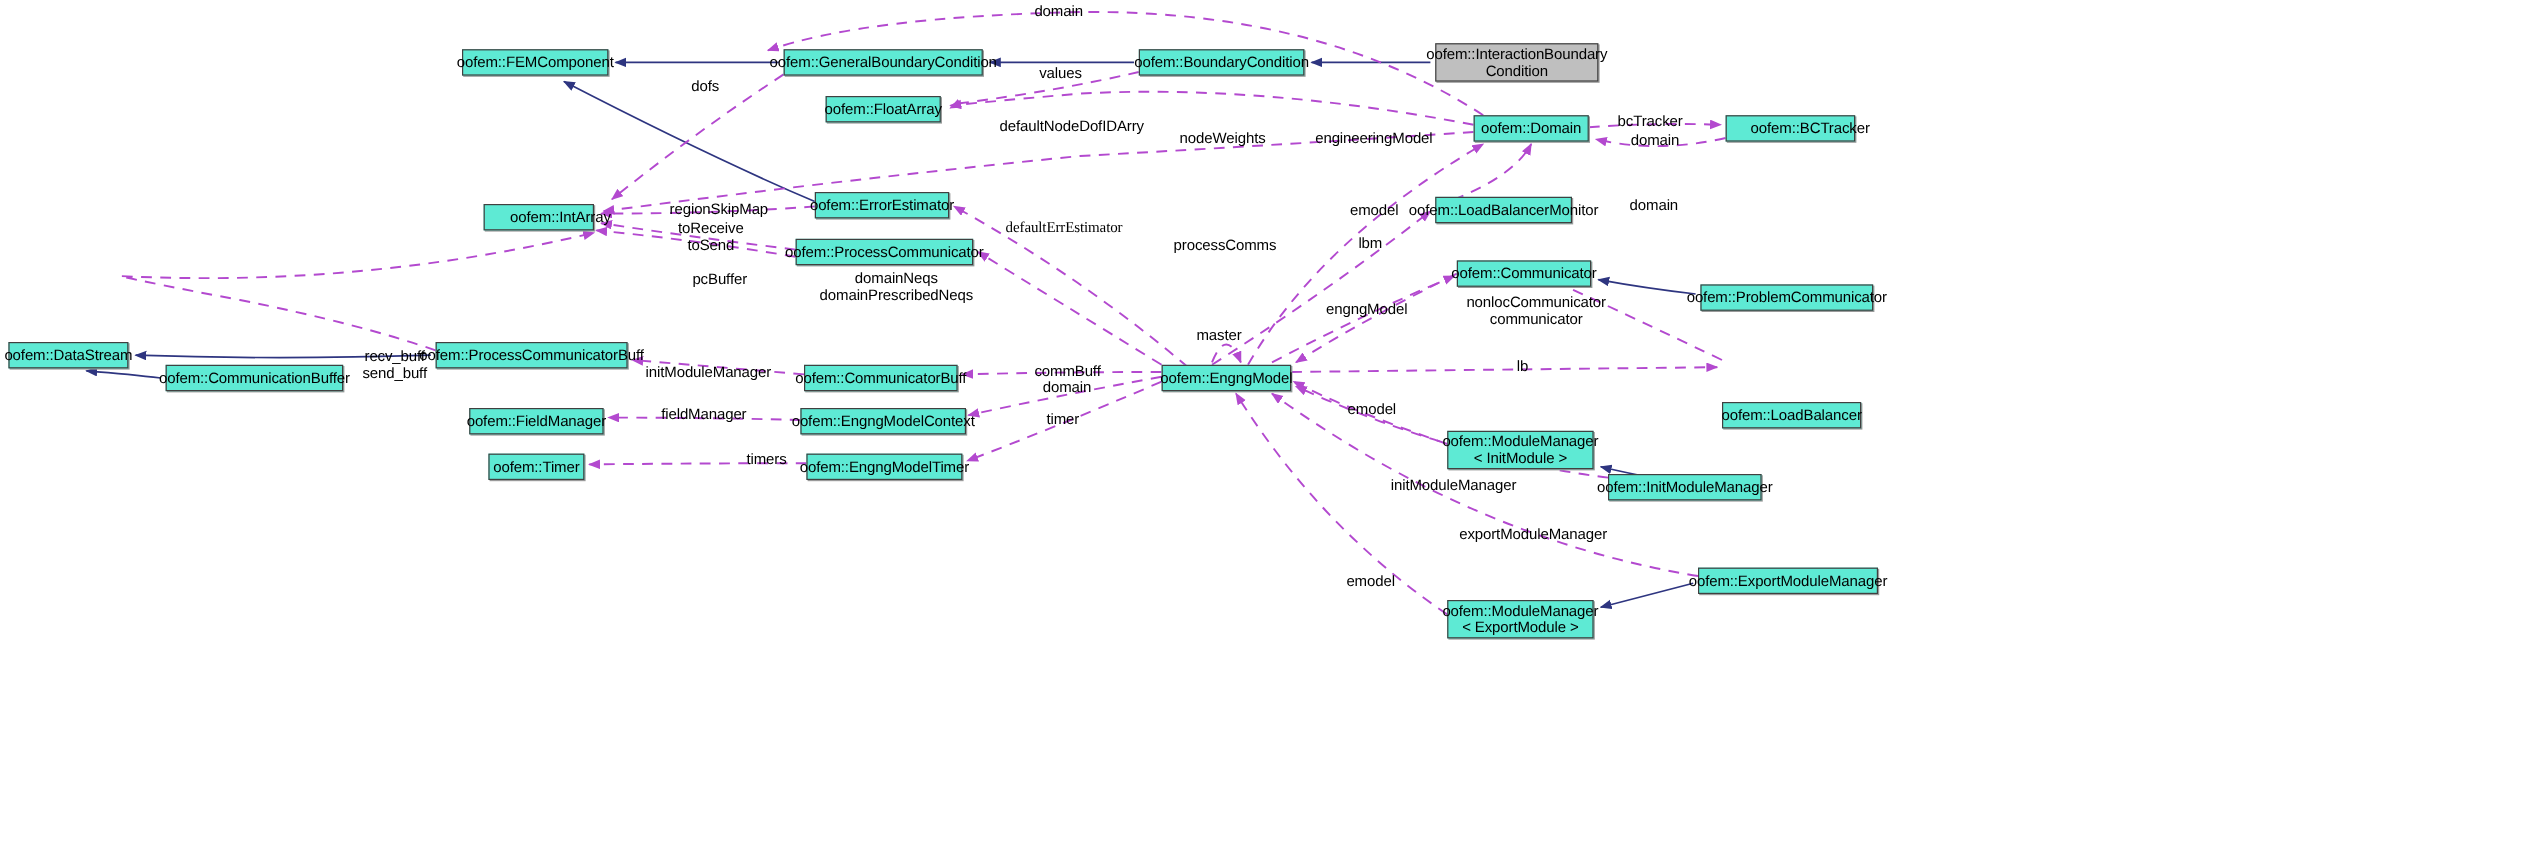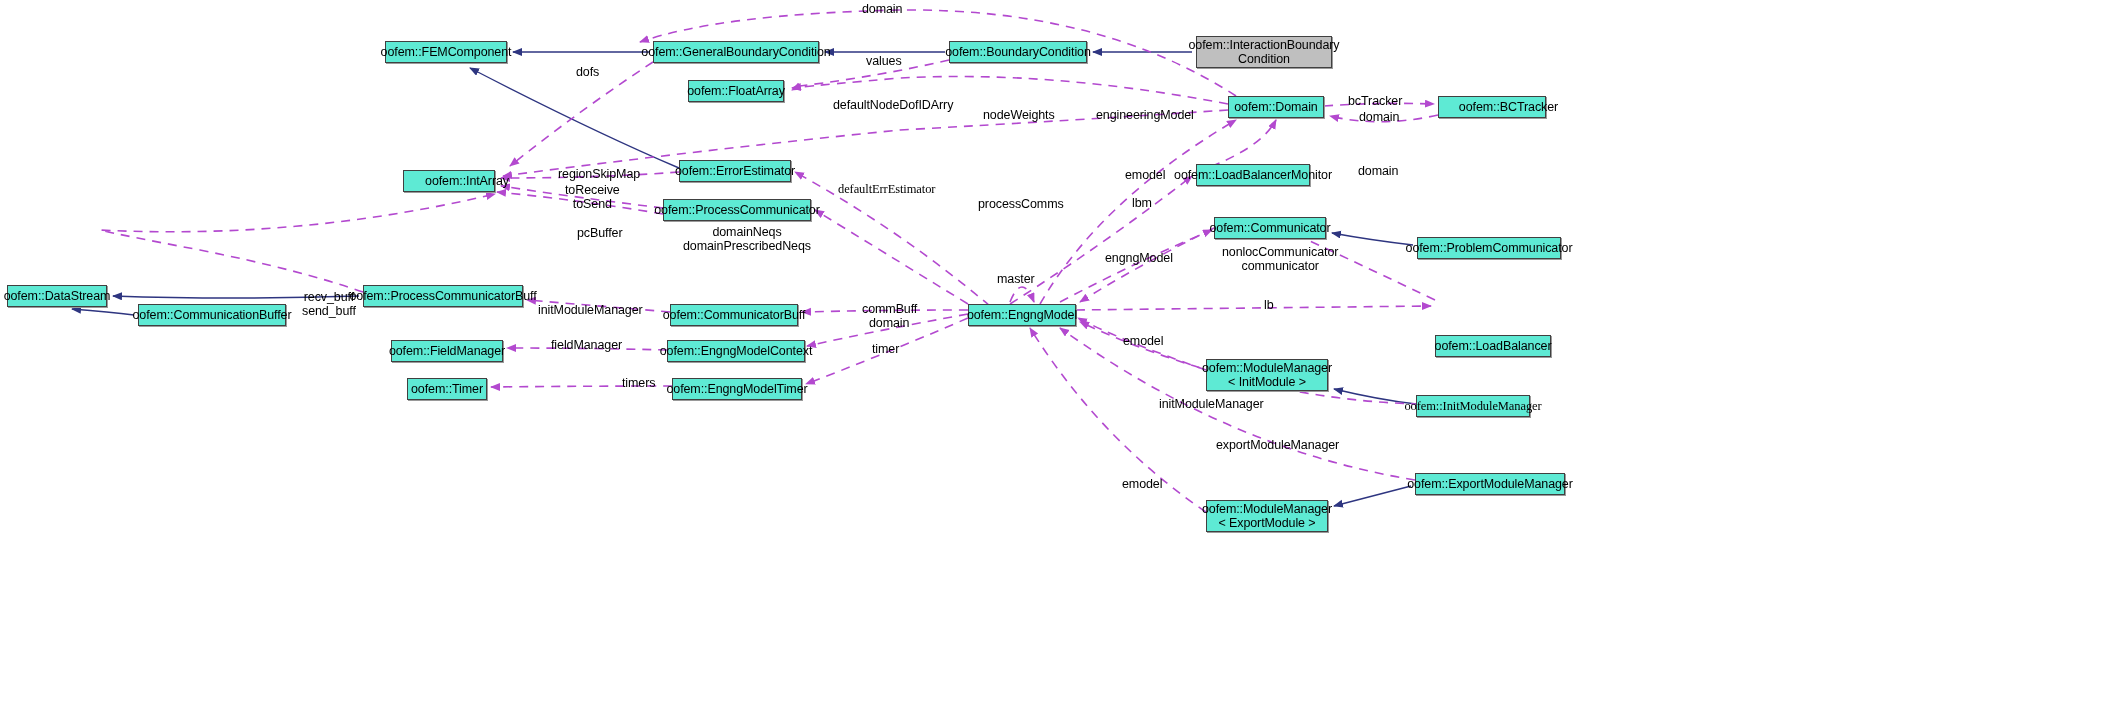--- a/index.html
+++ b/index.html
@@ -119,21 +119,21 @@
     <div class="node" style="left: 138px; top: 304px; width: 148px; height: 22px;">oofem::CommunicationBuffer</div>
     <div class="node" style="left: 670px; top: 304px; width: 128px; height: 22px;">oofem::CommunicatorBuff</div>
     <div class="node" style="left: 968px; top: 304px; width: 108px; height: 22px;">oofem::EngngModel</div>
     <div class="node" style="left: 1435px; top: 297px; width: 116px; height: 22px; margin-top: 38px;">oofem::LoadBalancer</div>
     <div class="node" style="left: 391px; top: 340px; width: 112px; height: 22px;">oofem::FieldManager</div>
     <div class="node" style="left: 667px; top: 340px; width: 138px; height: 22px;">oofem::EngngModelContext</div>
     <div class="node" style="left: 1206px; top: 359px; width: 122px; height: 32px;">oofem::ModuleManager
 &lt; InitModule &gt;</div>
     <div class="node" style="left: 407px; top: 378px; width: 80px; height: 22px;">oofem::Timer</div>
     <div class="node" style="left: 672px; top: 378px; width: 130px; height: 22px;">oofem::EngngModelTimer</div>
-    <div class="node" style="left: 1416px; top: 395px; width: 114px; height: 22px; font-family: Liberation Serif, serif;">oofem::InitModuleManager</div>
+    <div class="node" style="left: 1340px; top: 395px; width: 128px; height: 22px;">oofem::InitModuleManager</div>
     <div class="node" style="left: 1415px; top: 473px; width: 150px; height: 22px;">oofem::ExportModuleManager</div>
     <div class="node" style="left: 1206px; top: 500px; width: 122px; height: 32px;">oofem::ModuleManager
 &lt; ExportModule &gt;</div>
     <div class="elabel" style="left: 862px; top: 2px;">domain</div>
     <div class="elabel" style="left: 576px; top: 65px;">dofs</div>
     <div class="elabel" style="left: 866px; top: 54px;">values</div>
     <div class="elabel" style="left: 833px; top: 98px;">defaultNodeDofIDArry</div>
     <div class="elabel" style="left: 983px; top: 108px;">nodeWeights</div>
     <div class="elabel" style="left: 1096px; top: 108px;">engineeringModel</div>
     <div class="elabel" style="left: 1348px; top: 94px;">bcTracker</div>

